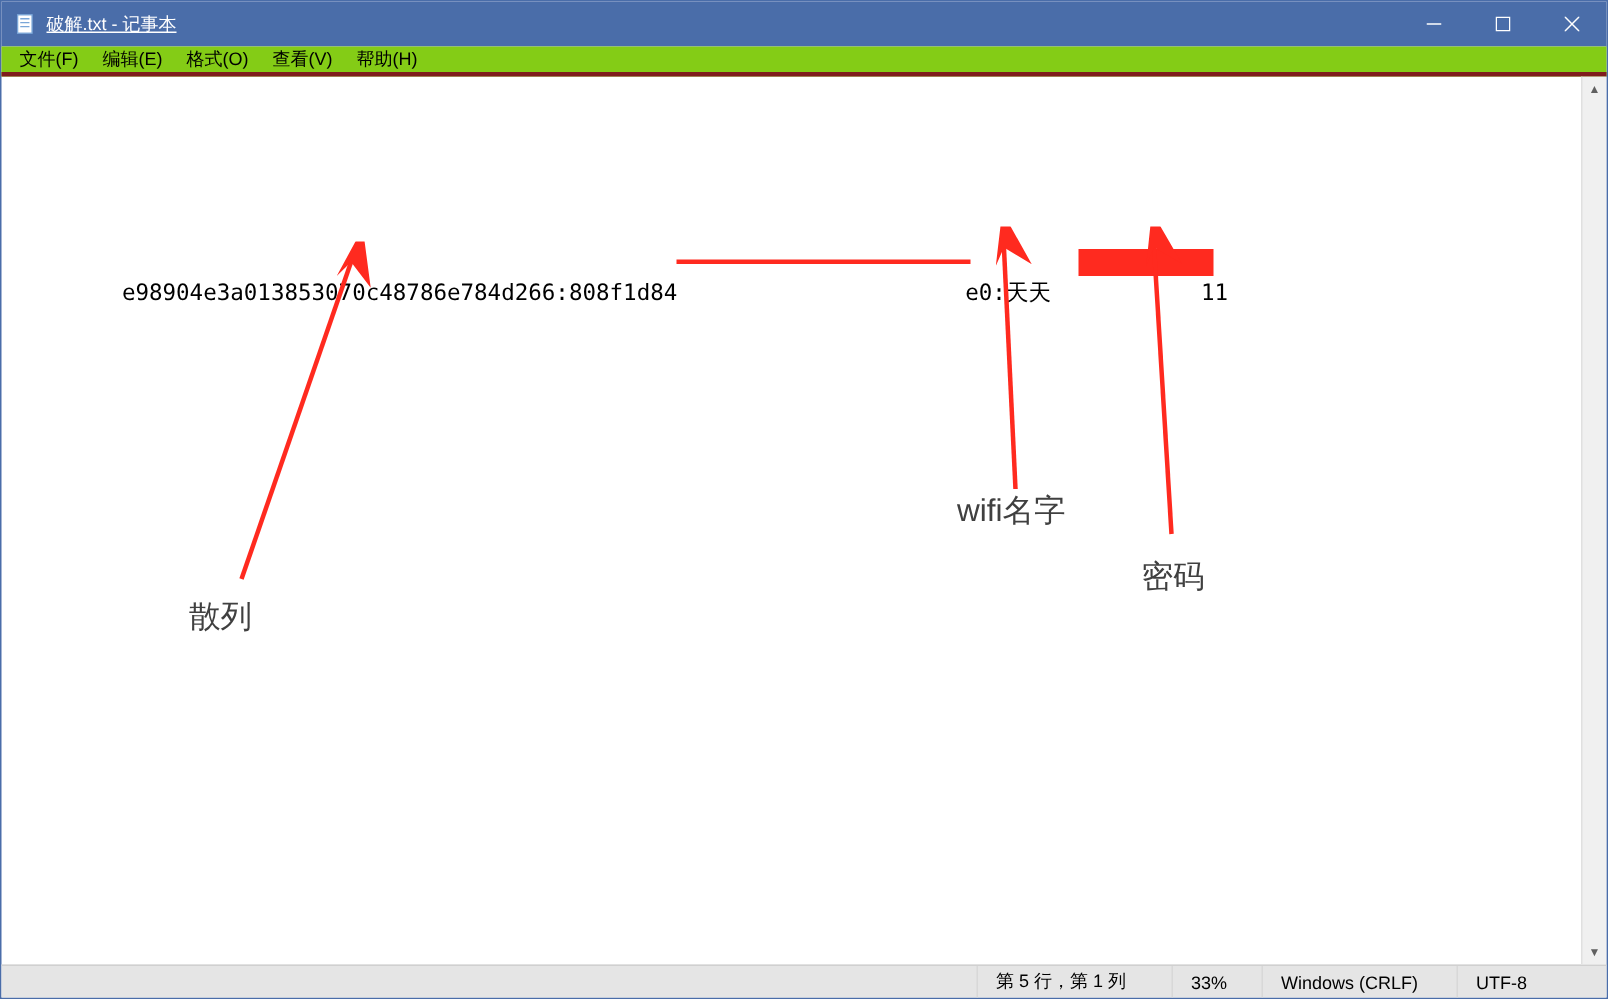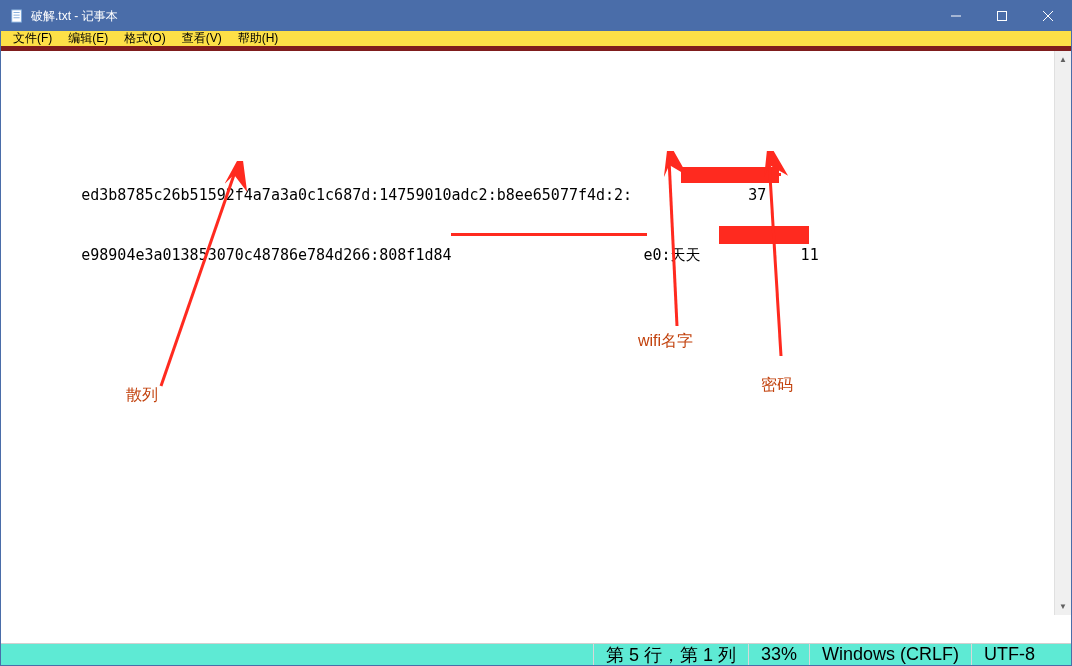--- a/index.html
+++ b/index.html
@@ -1,38 +1,38 @@
 <!DOCTYPE html>
 <html><head>
   <meta charset="utf-8">
   <style>
     * { margin: 0; padding: 0; box-sizing: border-box; }
     body { font-family: "Microsoft YaHei", "Segoe UI", Arial, sans-serif; width: 1072px; height: 666px; overflow: hidden; background: #fff; }
     .window { width: 100%; height: 100%; display: flex; flex-direction: column; border: 1px solid #4a6da9; }
-    .titlebar { height: 30px; background: #4a6da9; display: flex; align-items: center; color: #fff; font-size: 12px; }
+    .titlebar { height: 30px; background: #4a6da9; display: flex; align-items: center; color: #fff; font-size: 12px; text-decoration: underline; }
     .titlebar-icon { width: 16px; height: 16px; margin: 0 6px 0 8px; display: flex; align-items: center; justify-content: center; }
     .titlebar-text { flex: 1; }
     .titlebar-btns { display: flex; height: 100%; }
     .tb-btn { width: 46px; height: 100%; display: flex; align-items: center; justify-content: center; color: #fff; cursor: pointer; }
-    .menubar { height: 20px; background: #fde047; display: flex; align-items: center; padding: 0 4px; font-size: 12px; border-bottom: 5px solid #7f1d1d; text-align: right; }
+    .menubar { height: 20px; background: #84cc16; display: flex; align-items: center; padding: 0 4px; font-size: 12px; border-bottom: 3px solid #7f1d1d; text-align: right; }
     .menu-item { padding: 2px 8px; cursor: pointer; }
     .content-wrap { flex: 1; display: flex; position: relative; overflow: hidden; }
     .text-area { flex: 1; padding: 2px 8px; font-family: "Microsoft YaHei", Consolas, monospace; font-size: 15px; line-height: 20px; color: #000; white-space: pre; overflow: hidden; position: relative; }
     .line { position: relative; height: 20px; }
     .redact { position: absolute; background: #ff2a1f; height: 16px; top: 2px; }
     .strike { position: absolute; background: #ff2a1f; height: 3px; top: 8px; }
     .scrollbar { width: 17px; background: #f0f0f0; border-left: 1px solid #e0e0e0; display: flex; flex-direction: column; }
     .scroll-arrow { height: 17px; display: flex; align-items: center; justify-content: center; color: #606060; font-size: 8px; cursor: pointer; }
     .scroll-track { flex: 1; }
-    .statusbar { height: 22px; background: #5eead4; border-top: 1px solid #d0d0d0; display: flex; justify-content: flex-end; font-size: 18px; margin-top: 28px; }
+    .statusbar { height: 22px; background: #e5e5e5; border-top: 1px solid #d0d0d0; display: flex; justify-content: flex-end; font-size: 12px; }
     .status-cell { padding: 2px 12px; border-left: 1px solid #d8d8d8; display: flex; align-items: center; min-width: 60px; }
     .status-cell.pos { min-width: 130px; }
     .status-cell.enc2 { min-width: 130px; }
     .status-cell.enc3 { min-width: 100px; text-align: right; }
-    .annotation { position: absolute; color: #c2410c; font-size: 16px; font-family: "Microsoft YaHei", sans-serif; pointer-events: none; }
+    .annotation { position: absolute; color: #404040; font-size: 21px; font-family: "Microsoft YaHei", sans-serif; pointer-events: none; }
     .arrow-svg { position: absolute; pointer-events: none; }
   </style>
 </head>
 <body>
 
 <div class="window">
   <div class="titlebar">
     <span class="titlebar-icon">
       <svg width="14" height="14" viewBox="0 0 16 16">
           <rect x="2" y="1" width="11" height="14" fill="#fff" stroke="#7aa6d8" stroke-width="1"></rect>
@@ -67,39 +67,34 @@
     <span class="menu-item">编辑(E)</span>
     <span class="menu-item">格式(O)</span>
     <span class="menu-item">查看(V)</span>
     <span class="menu-item">帮助(H)</span>
   </div>
 
   <div class="content-wrap">
     <div class="text-area">
       <div class="line" style="height:32px"></div>
       <div class="line">
-        <span>ed3b8785c26b51592f4a7a3a0c1c687d:14759010adc2:b8ee65077f4d:2:</span><span style="display:inline-block;width:116px"></span><span>37</span>
-        <span class="strike" style="left:674px;width:98px"></span>
-        <span class="redact" style="left:672px;width:98px"></span>
-      </div>
-      <div class="line">
         <span>e98904e3a013853070c48786e784d266:808f1d84</span><span style="display:inline-block;width:192px"></span><span>e0:天天</span><span style="display:inline-block;width:100px"></span><span>11</span>
         <span class="strike" style="left:442px;width:196px"></span>
         <span class="redact" style="left:710px;width:90px;height:18px;top:1px"></span>
       </div>
 
       <svg class="arrow-svg" style="left:145px;top:110px" width="120" height="230">
         <defs>
             <marker id="ah1" markerWidth="12" markerHeight="12" refX="6" refY="2" orient="auto">
               <polygon points="0,0 12,2 0,8 4,2" fill="#ff2a1f"></polygon>
             </marker>
           </defs>
         <line x1="15" y1="225" x2="90" y2="8" stroke="#ff2a1f" stroke-width="3" marker-end="url(#ah1)"></line>
       </svg>
-      <div class="annotation" style="left:125px;top:334px">散列</div>
+      <div class="annotation" style="left:125px;top:351px">散列</div>
 
       <svg class="arrow-svg" style="left:658px;top:100px" width="40" height="180">
         <defs>
             <marker id="ah2" markerWidth="12" markerHeight="12" refX="6" refY="2" orient="auto">
               <polygon points="0,0 12,2 0,8 4,2" fill="#ff2a1f"></polygon>
             </marker>
           </defs>
         <line x1="18" y1="175" x2="10" y2="8" stroke="#ff2a1f" stroke-width="3" marker-end="url(#ah2)"></line>
       </svg>
       <div class="annotation" style="left:637px;top:280px">wifi名字</div>

